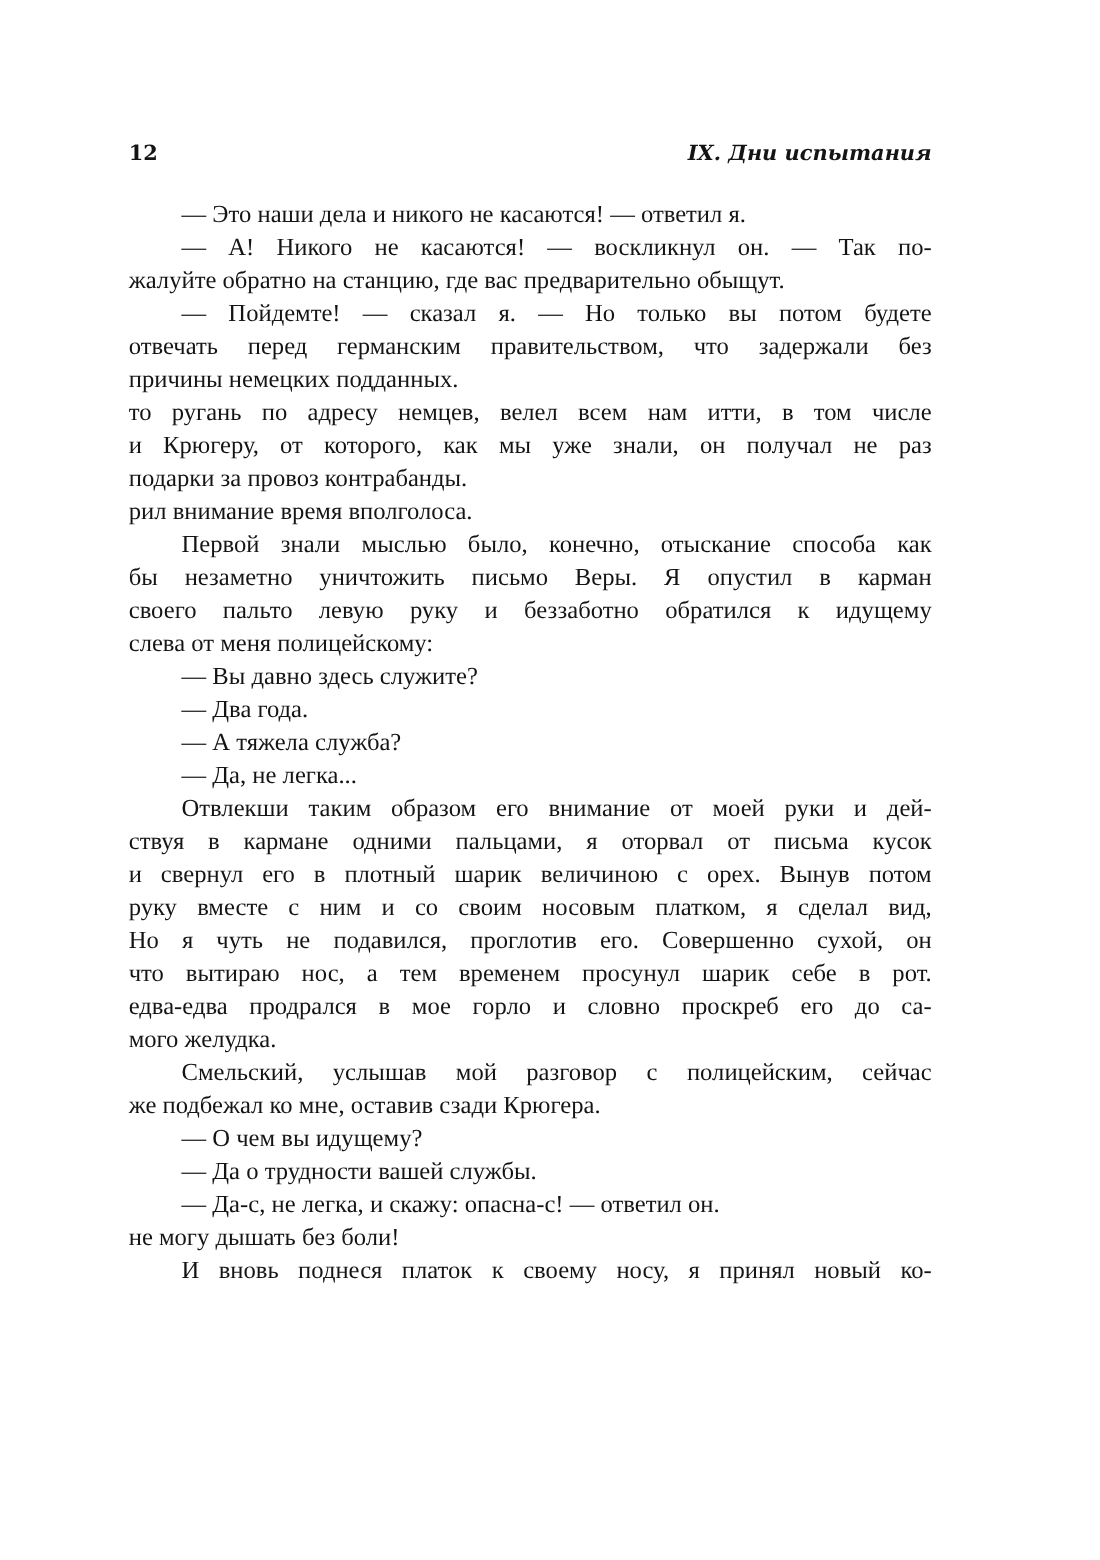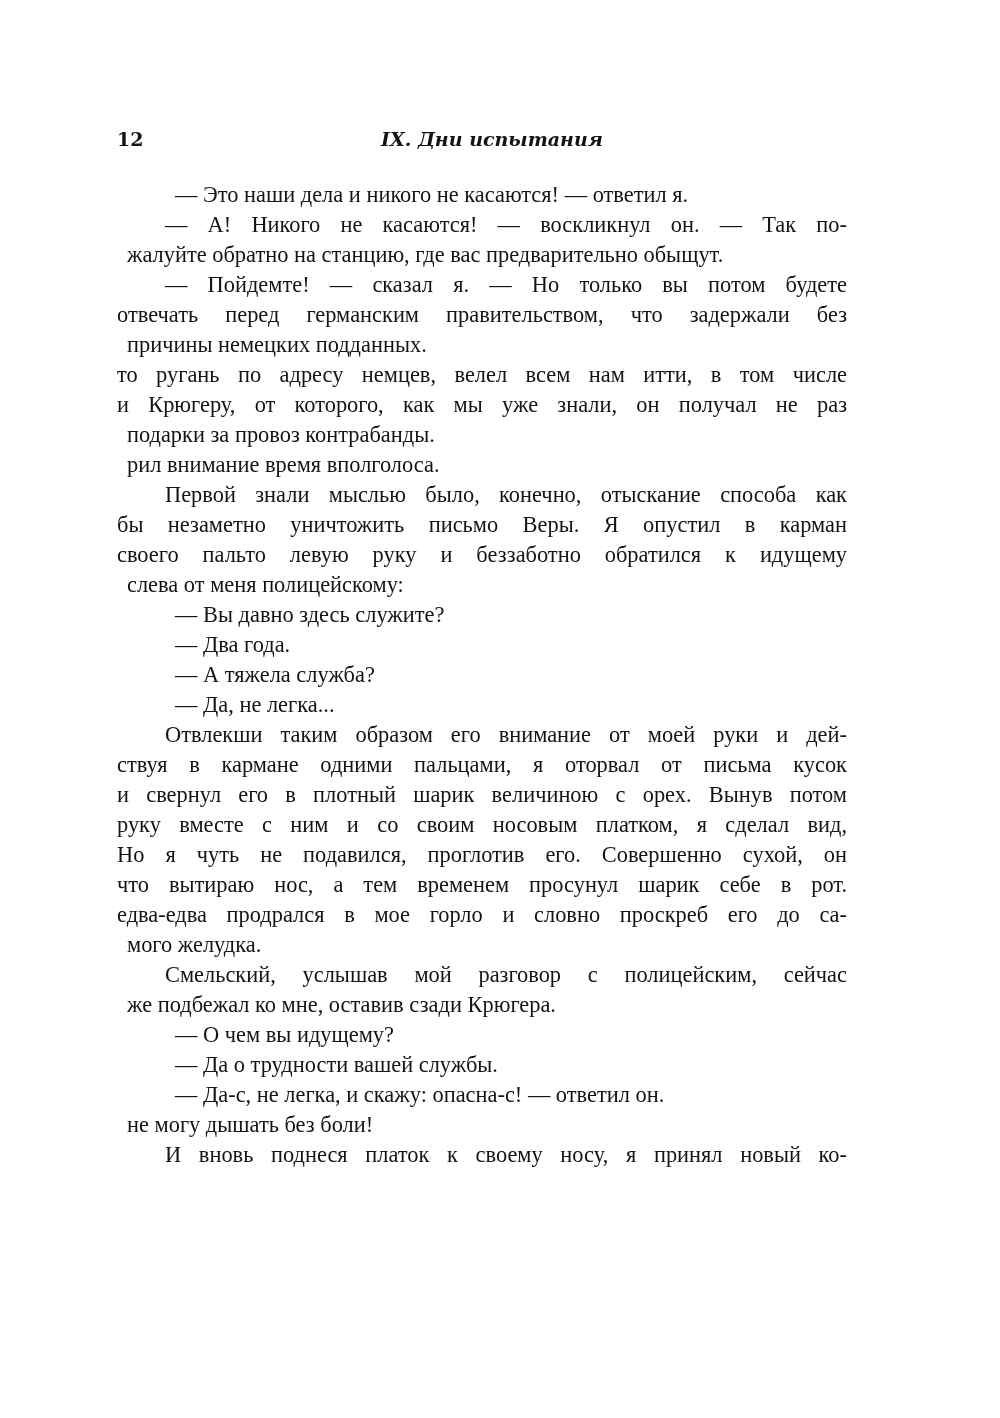--- a/index.html
+++ b/index.html
@@ -1,23 +1,23 @@
 <!DOCTYPE html>
 <html><head>
   <meta charset="utf-8">
   <style>
     html, body { margin: 0; padding: 0; background: #ffffff; }
     body { width: 1000px; height: 1418px; position: relative; overflow: hidden; }
     .page { position: absolute; left: 0; top: 0; width: 1000px; height: 1336px; background: #ffffff; color: #141414; }
     .running-head { position: absolute; top: 128px; left: 117px; width: 730px; height: 30px; font-family: "DejaVu Serif", serif; }
     .page-number { position: absolute; left: 0; top: 0; font-size: 19px; font-weight: bold; }
-    .chapter-title { position: absolute; left: 0; right: 0; top: 0; text-align: center; font-size: 19px; font-style: italic; font-weight: bold; padding-left: 20px; }
+    .chapter-title { position: absolute; left: 0; right: 0; top: 0; text-align: right; font-size: 19px; font-style: italic; font-weight: bold; padding-left: 20px; }
     .body-text { position: absolute; top: 180px; left: 117px; width: 730px; font-family: "Liberation Serif", serif; font-size: 22.4px; line-height: 30px; }
     .line { height: 30px; white-space: nowrap; overflow: visible; text-align: justify; text-align-last: justify; }
-    .line.last { text-align-last: left; margin-left: 10px; }
+    .line.last { text-align-last: left; }
     .line.indent { padding-left: 48px; }
   </style>
 </head>
 <body>
 
 <div class="page">
   <div class="running-head">
     <span class="page-number">12</span>
     <div class="chapter-title">IX. Дни испытания</div>
   </div>

